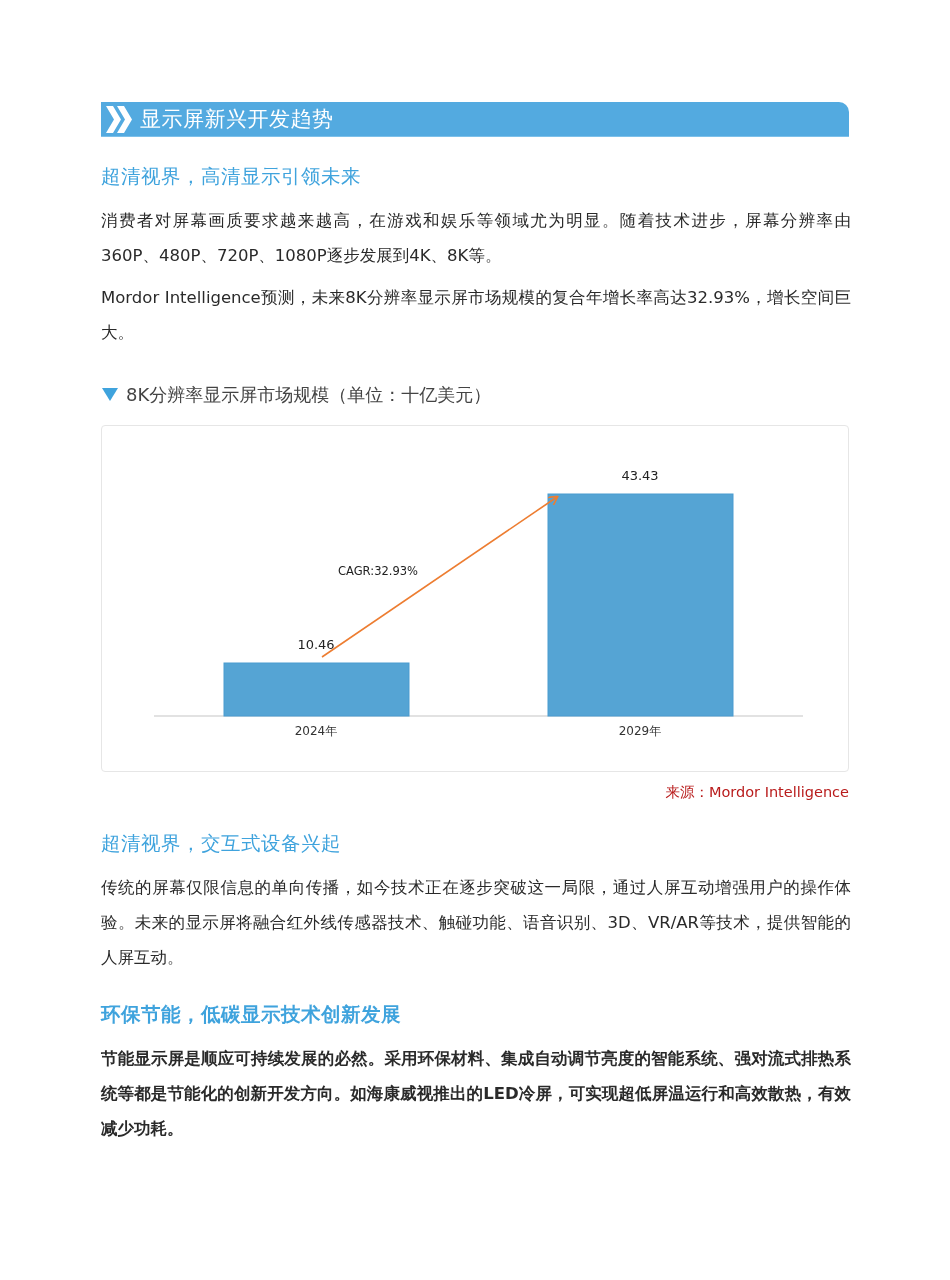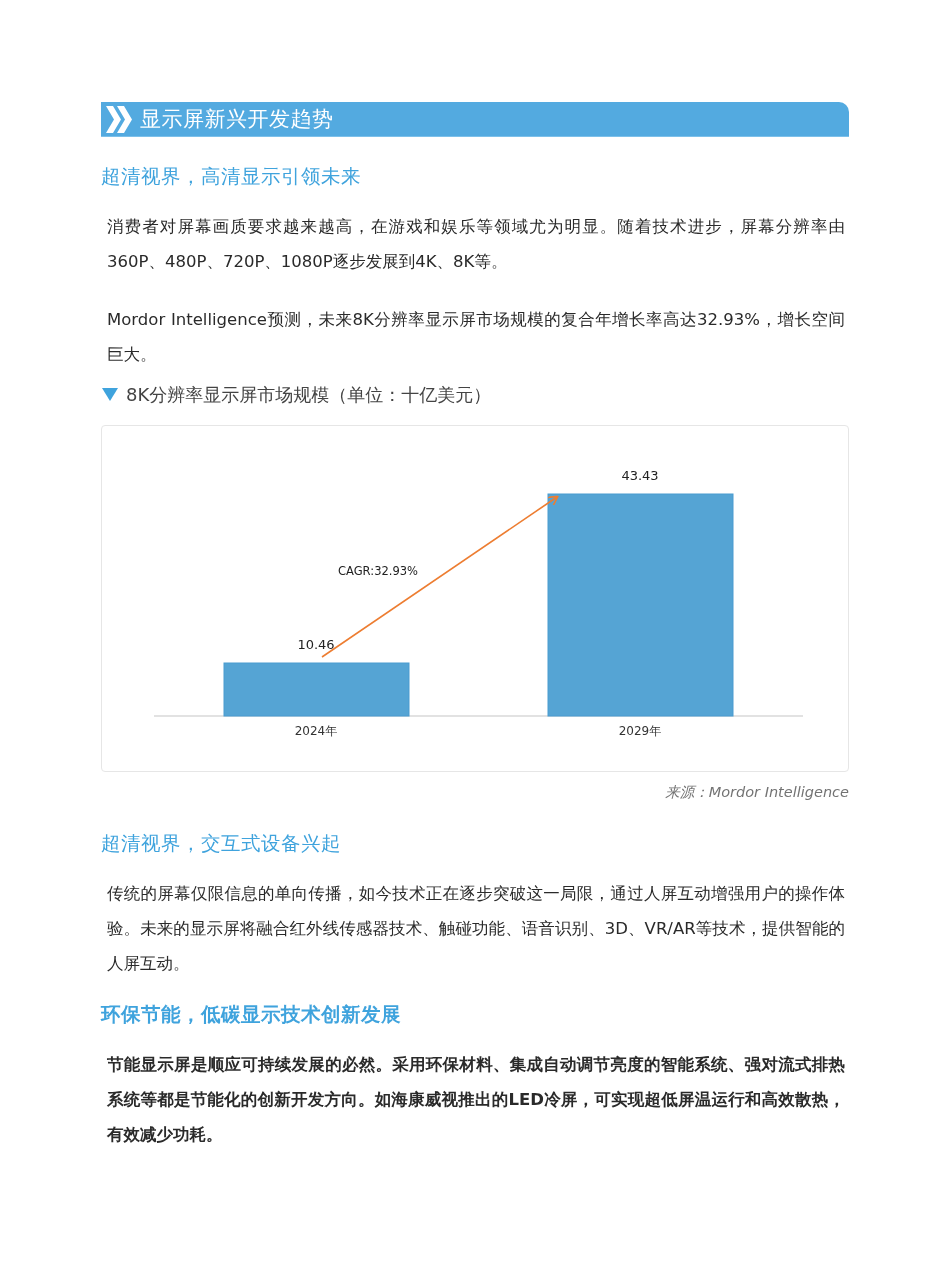--- a/index.html
+++ b/index.html
@@ -2,43 +2,43 @@
 <html><head>
 <meta charset="utf-8">
 <style>
   html, body { margin: 0; padding: 0; background: #ffffff; }
   body { width: 950px; height: 1280px; position: relative; font-family: "DejaVu Sans", "Liberation Sans", sans-serif; color: #222; overflow: hidden; }
   .section-bar { position: absolute; left: 101px; top: 102px; width: 748px; height: 35px; background: #53aae0; border-top-right-radius: 10px; border-bottom: 1px solid #7cc0ea; box-sizing: border-box; }
   .section-bar .chev { position: absolute; left: 3px; top: 4px; width: 30px; height: 27px; }
   .section-bar .title { position: absolute; left: 39px; top: 3px; font-size: 21px; line-height: 28px; color: #ffffff; letter-spacing: 0.5px; }
   .subhead { position: absolute; left: 101px; font-size: 19.5px; line-height: 26px; color: #3fa3dd; letter-spacing: 0.5px; text-align: right; }
   .para { position: absolute; left: 101px; width: 750px; font-size: 16.5px; line-height: 35px; color: #2a2a2a; text-align: justify; text-align-last: left; }
-  .para p { margin: 6px; }
+  .para p { margin: 0; }
   .chart-caption { position: absolute; left: 102px; top: 384px; font-size: 18px; line-height: 22px; color: #444; }
   .chart-caption .tri { display: inline-block; width: 0; height: 0; border-left: 8px solid transparent; border-right: 8px solid transparent; border-top: 13px solid #3fa3dd; vertical-align: middle; margin-right: 8px; margin-top: -3px; }
   .chart-card { position: absolute; left: 101px; top: 425px; width: 748px; height: 347px; border: 1px solid #e6e6e6; border-radius: 4px; box-sizing: border-box; background: #fff; }
   .chart-card svg { position: absolute; left: 0; top: 0; }
-  .source { position: absolute; right: 101px; top: 781px; font-size: 14.5px; line-height: 22px; color: #737373; font-style: italic; }
+  .source { position: absolute; right: 101px; top: 781px; font-size: 14.5px; line-height: 22px; color: #b91c1c; }
 </style>
 </head>
 <body>
 
 <div class="section-bar">
   <svg class="chev" viewBox="0 0 30 27">
     <polygon points="2,0 9,0 17,13.5 9,27 2,27 10,13.5" fill="#ffffff"></polygon>
     <polygon points="13,0 20,0 28,13.5 20,27 13,27 21,13.5" fill="#ffffff"></polygon>
   </svg>
   <span class="title">显示屏新兴开发趋势</span>
 </div>
 
 <div class="subhead" style="top:164px;">超清视界，高清显示引领未来</div>
 <div class="para" style="top:203px;">
   <p>消费者对屏幕画质要求越来越高，在游戏和娱乐等领域尤为明显。随着技术进步，屏幕分辨率由360P、480P、720P、1080P逐步发展到4K、8K等。</p>
 </div>
-<div class="para" style="top:296px;">
+<div class="para" style="top:280px;">
   <p style="text-align:justify;">Mordor Intelligence预测，未来8K分辨率显示屏市场规模的复合年增长率高达32.93%，增长空间巨大。</p>
 </div>
 
 <div class="chart-caption">
   <span class="tri"></span><span>8K分辨率显示屏市场规模（单位：十亿美元）</span>
 </div>
 
 <div class="chart-card">
   <svg width="748" height="347" viewBox="0 0 748 347">
     <defs>

